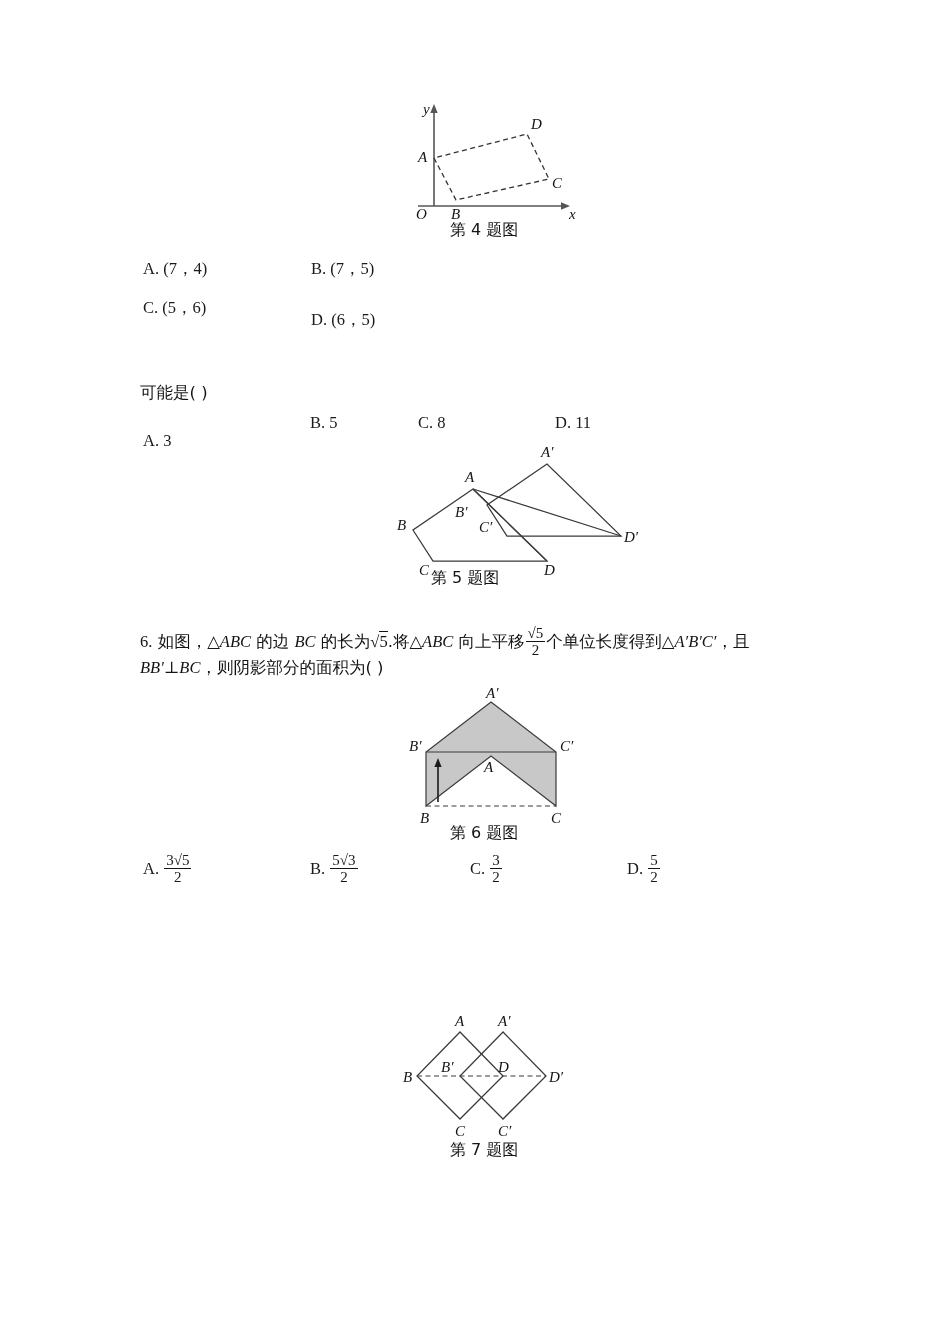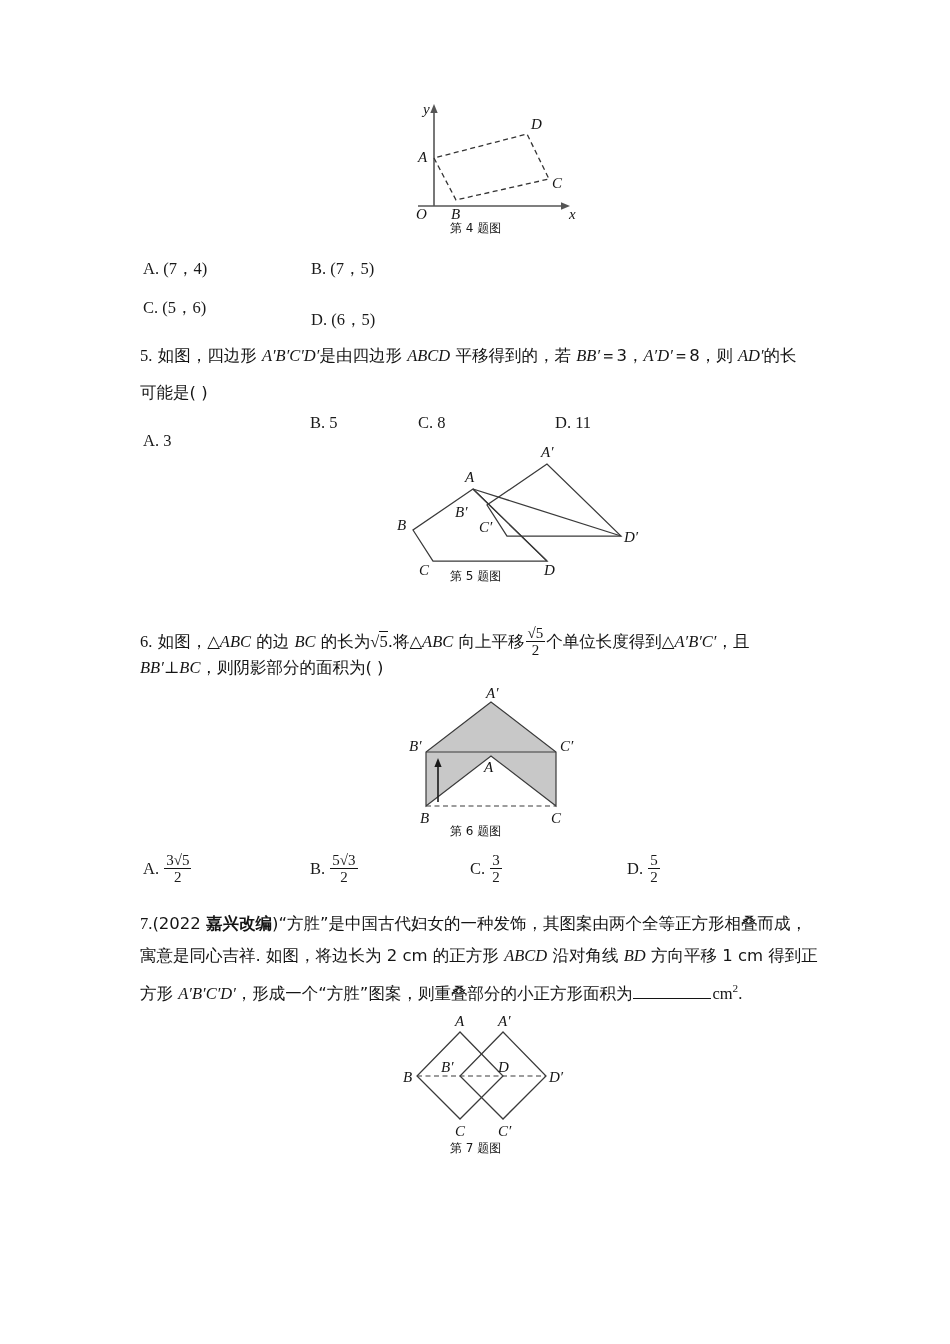--- a/index.html
+++ b/index.html
@@ -27,21 +27,21 @@
     line-height: 1.0;
     white-space: nowrap;
     color: #141414;
   }
   .it { font-style: italic; }
   .bold-cn { font-weight: bold; font-family: "DejaVu Sans", sans-serif; font-style: normal; }
   .cn { font-family: "DejaVu Sans", "Liberation Sans", sans-serif; font-style: normal; }
   .caption {
     position: absolute;
     font-family: "DejaVu Sans", "Liberation Sans", sans-serif;
-    font-size: 12px;
+    font-size: 16px;
     color: #141414;
     white-space: nowrap;
   }
   .figwrap { position: absolute; }
   
   .frac {
     display: inline-block;
     vertical-align: -0.55em;
     text-align: center;
     font-size: 15px;
@@ -113,23 +113,20 @@
   </div>
   <div class="opt" style="left:143px; top:297px;">
     <span>C.</span>
     <span>(5，6)</span>
   </div>
   <div class="opt" style="left:311px; top:309px;">
     <span>D.</span>
     <span>(6，5)</span>
   </div>
 
-  <div class="ptext" style="left:140px; top:348px;">
-    <span>5.</span><span class="cn">&nbsp;</span><span class="cn">如图，四边形 </span><span class="it">A′B′C′D′</span><span class="cn">是由四边形 </span><span class="it">ABCD</span><span class="cn"> 平移得到的，若 </span><span class="it">BB′</span><span class="cn">＝3，</span><span class="it">A′D′</span><span class="cn">＝8，则 </span><span class="it">AD′</span><span class="cn">的长</span>
-  </div>
   <div class="ptext cn" style="left:140px; top:385px;">可能是(        )</div>
 
   <div class="opt" style="left:143px; top:431px;">
     <span>A.</span>
     <span>3</span>
   </div>
   <div class="opt" style="left:275px; top:413px;margin-left:35px;">
     <span>B.</span>
     <span>5</span>
   </div>
@@ -155,21 +152,21 @@
       <text class="sv-label" x="70" y="40">A</text>
       <text class="sv-label" x="2" y="88">B</text>
       <text class="sv-label" x="24" y="133">C</text>
       <text class="sv-label" x="149" y="133">D</text>
       <text class="sv-label" x="146" y="15">A′</text>
       <text class="sv-label" x="60" y="75">B′</text>
       <text class="sv-label" x="84" y="90">C′</text>
       <text class="sv-label" x="229" y="100">D′</text>
     </svg>
   </div>
-  <div class="caption" style="left:450px; top:568px;">第 5 题图</div>
+  <div class="caption" style="left:431px; top:568px;">第 5 题图</div>
 
   <div class="ptext" style="left:140px; top:613px;margin-top:12px;">
     <span>6.</span><span class="cn">&nbsp;</span><span class="cn">如图，△</span><span class="it">ABC</span><span class="cn"> 的边 </span><span class="it">BC</span><span class="cn"> 的长为</span><span>√<span style="border-top:1.1px solid #141414;padding-top:0px;">5</span></span><span class="cn">.将△</span><span class="it">ABC</span><span class="cn"> 向上平移</span><span class="frac"><span class="num">√5</span><span class="den">2</span></span><span class="cn">个单位长度得到△</span><span class="it">A′B′C′</span><span class="cn">，且</span>
   </div>
   <div class="ptext" style="left:140px; top:660px;">
     <span class="it">BB′</span><span>⊥</span><span class="it">BC</span><span class="cn">，则阴影部分的面积为(        )</span>
   </div>
 
   <div class="figwrap" style="left:408px; top:692px;">
     <svg width="185" height="120" viewBox="0 0 185 120">
@@ -215,29 +212,20 @@
     </span>
   </div>
   <div class="opt" style="left:627px; top:852px;">
     <span>D.</span>
     <span class="frac">
       <span class="num">5</span>
       <span class="den">2</span>
     </span>
   </div>
 
-  <div class="ptext" style="left:140px; top:916px;">
-    <span>7.</span><span class="cn">(2022 </span><span class="bold-cn">嘉兴改编</span><span class="cn">)</span><span class="cn">“方胜”是中国古代妇女的一种发饰，其图案由两个全等正方形相叠而成，</span>
-  </div>
-  <div class="ptext" style="left:140px; top:948px;">
-    <span class="cn">寓意是同心吉祥. 如图，将边长为 2 cm 的正方形 </span><span class="it">ABCD</span><span class="cn"> 沿对角线 </span><span class="it">BD</span><span class="cn"> 方向平移 1 cm 得到正</span>
-  </div>
-  <div class="ptext" style="left:140px; top:983px;">
-    <span class="cn">方形 </span><span class="it">A′B′C′D′</span><span class="cn">，形成一个“方胜”图案，则重叠部分的小正方形面积为</span><span class="blank-line"></span><span>cm</span><sup class="sq">2</sup><span>.</span>
-  </div>
 
   <div class="figwrap" style="left:405px; top:1014px;">
     <svg width="175" height="125" viewBox="0 0 175 125">
 
       <polygon points="55,18 12,62 55,105 98,62" fill="none" stroke="#3a3a3a" stroke-width="1.25"></polygon>
 
       <polygon points="98,18 55,62 98,105 141,62" fill="none" stroke="#3a3a3a" stroke-width="1.25"></polygon>
 
       <line x1="12" y1="62" x2="141" y2="62" stroke="#3a3a3a" stroke-width="1.2" stroke-dasharray="5,3.5"></line>
 

